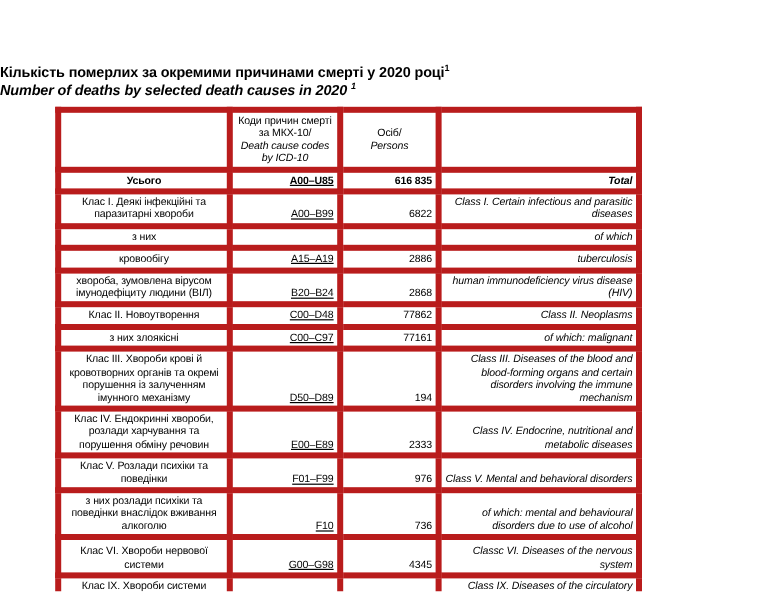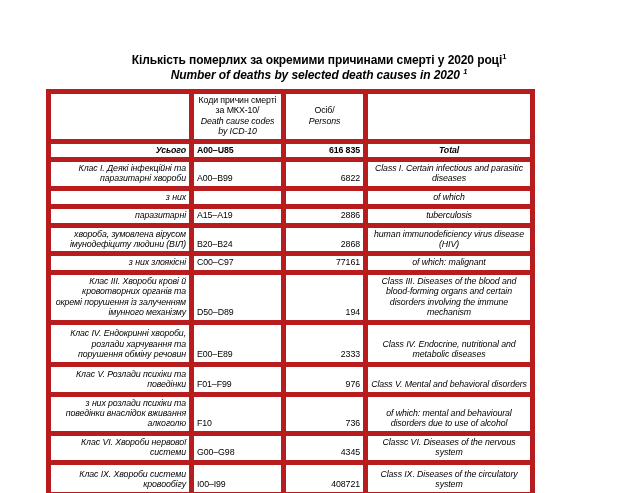--- a/index.html
+++ b/index.html
@@ -7,21 +7,21 @@
     position: relative;
     width: 638px;
     height: 493px;
     background: #ffffff;
     color: #000000;
     font-family: "Liberation Sans", sans-serif;
     overflow: hidden;
     box-sizing: border-box;
     padding-top: 53px;
   }
-  .title-block { text-align: center; line-height: 14px; }
+  .title-block { line-height: 14px; }
   .title-uk { font-weight: bold; font-size: 12px; letter-spacing: -0.1px; }
   .title-en { font-weight: bold; font-style: italic; font-size: 12px; letter-spacing: -0.1px; margin-top: 1px; }
   .title-block sup { font-size: 7.5px; vertical-align: super; line-height: 0; }
 
   table.tbl {
     margin: 7px 0 0 46px;
     border-collapse: collapse;
     table-layout: fixed;
     width: 484px;
     font-size: 8.8px;
@@ -33,24 +33,24 @@
     padding: 1px 3px 2px 3px;
     overflow: hidden;
   }
   .tbl thead tr { height: 48px; }
   .tbl th { font-weight: normal; vertical-align: middle; text-align: center; }
   .tbl td { vertical-align: bottom; }
   .c-uk  { width: 143px; }
   .c-code{ width: 92px; }
   .c-val { width: 82px; }
   .c-en  { width: 167px; }
-  td.uk   { text-align: right; font-style: italic; }
-  td.code { text-align: left; }
+  td.uk   { text-align: center; }
+  td.code { text-align: right; text-decoration: underline; }
   td.val  { text-align: right; padding-right: 3px; }
-  td.en   { text-align: center; font-style: italic; }
+  td.en   { text-align: right; font-style: italic; }
   .indent { padding-left: 12px; }
   .bold   { font-weight: bold; }
   .it     { font-style: italic; }
 
   
   .tbl tbody tr:nth-child(1)  { height: 13px; }
   .tbl tbody tr:nth-child(2)  { height: 23px; }
   .tbl tbody tr:nth-child(3)  { height: 12px; margin-left: 42px; }
   .tbl tbody tr:nth-child(4)  { height: 12px; }
   .tbl tbody tr:nth-child(5)  { height: 24px; margin-left: 27px; }
@@ -110,30 +110,36 @@
         <td class="val">6822</td>
         <td class="en">Class I. Certain infectious and parasitic diseases</td>
       </tr>
       <tr>
         <td class="uk indent">з них</td>
         <td class="code"></td>
         <td class="val"></td>
         <td class="en indent">of which</td>
       </tr>
       <tr>
-        <td class="uk indent">паразитарні</td>
+        <td class="uk indent">кровообігу</td>
         <td class="code">A15–A19</td>
         <td class="val">2886</td>
         <td class="en indent">tuberculosis</td>
       </tr>
       <tr>
         <td class="uk indent">хвороба, зумовлена вірусом імунодефіциту людини (ВІЛ)</td>
         <td class="code">B20–B24</td>
         <td class="val">2868</td>
         <td class="en indent">human immunodeficiency virus disease (HIV)</td>
+      </tr>
+      <tr>
+        <td class="uk">Клас II. Новоутворення</td>
+        <td class="code">C00–D48</td>
+        <td class="val">77862</td>
+        <td class="en">Class II. Neoplasms</td>
       </tr>
       <tr>
         <td class="uk indent">з них злоякісні</td>
         <td class="code">C00–C97</td>
         <td class="val">77161</td>
         <td class="en indent">of which: malignant</td>
       </tr>
       <tr>
         <td class="uk">Клас III. Хвороби крові й кровотворних органів та окремі порушення із залученням імунного механізму</td>
         <td class="code">D50–D89</td>

